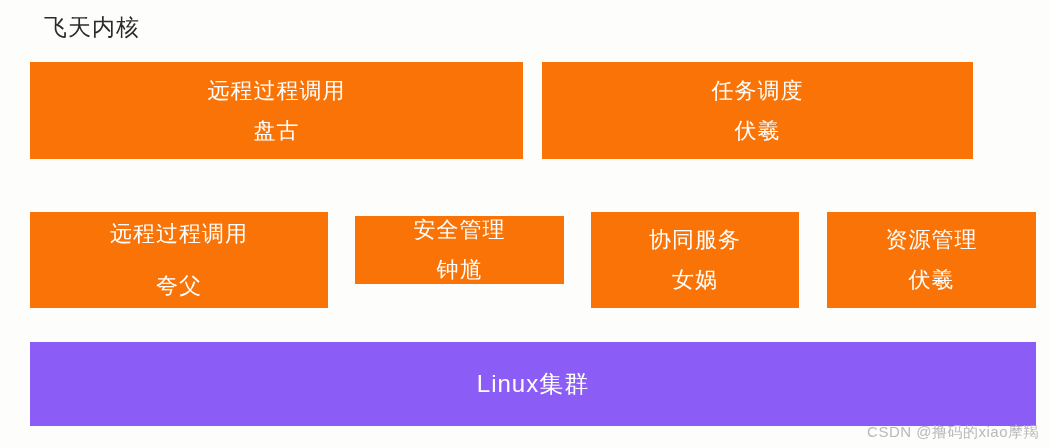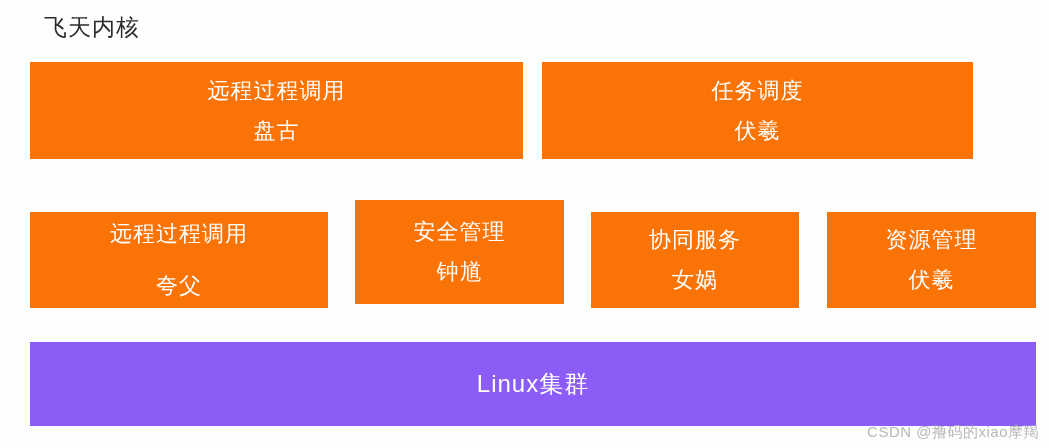--- a/index.html
+++ b/index.html
@@ -50,21 +50,21 @@
   .box .line2 {
     font-size: 22px;
     letter-spacing: 1px;
     white-space: nowrap;
   }
   
   #box-top-0 { left: 30px;  top: 62px;  width: 493px; height: 97px; }
   #box-top-1 { left: 542px; top: 62px;  width: 431px; height: 97px; }
   
   #box-mid-0 { left: 30px;  top: 212px; width: 298px; height: 96px; gap: 12px; }
-  #box-mid-1 { left: 355px; top: 200px; width: 209px; height: 104px; }
+  #box-mid-1 { left: 355px; top: 216px; width: 209px; height: 68px; }
   #box-mid-2 { left: 591px; top: 212px; width: 208px; height: 96px; }
   #box-mid-3 { left: 827px; top: 212px; width: 209px; height: 96px; }
   .base-bar {
     position: absolute;
     left: 30px;
     top: 342px;
     width: 1006px;
     height: 84px;
     box-sizing: border-box;
     background: #8b5cf6;

